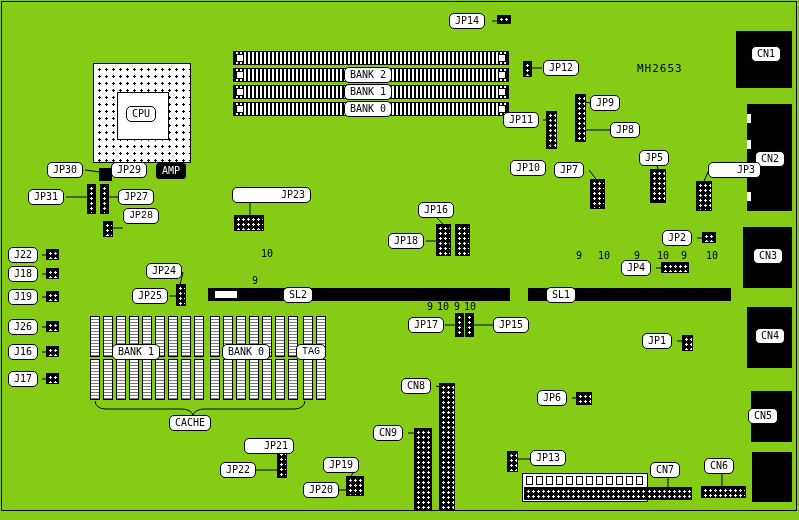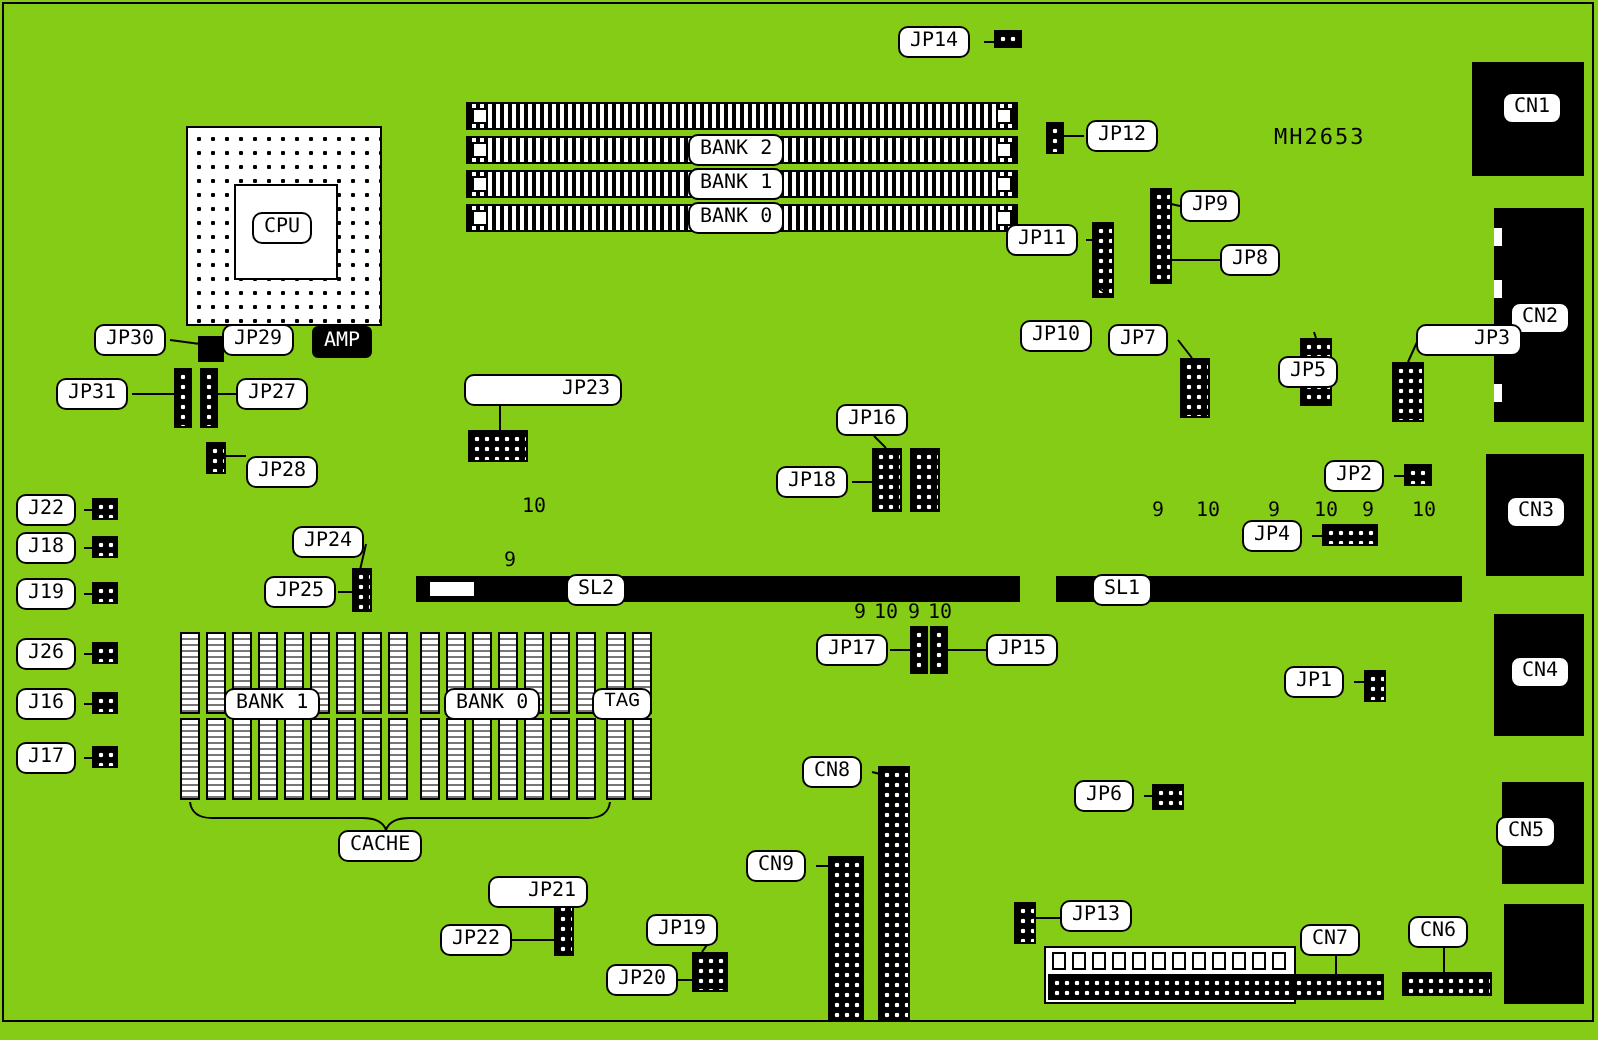--- a/index.html
+++ b/index.html
@@ -196,24 +196,24 @@
     <div class="label" data-name="label-jp11" style="left: 503px; top: 112px;">JP11</div>
     <div class="label" data-name="label-jp8" style="left: 610px; top: 122px;">JP8</div>
     <div class="label" data-name="label-jp10" style="left: 510px; top: 136px; margin-top: 24px;">JP10</div>
     <div class="label" data-name="label-cn2" style="left: 755px; top: 151px;">CN2</div>
     <div class="label" data-name="label-jp30" style="left: 47px; top: 162px;">JP30</div>
     <div class="label" data-name="label-jp29" style="left: 111px; top: 162px;">JP29</div>
     <div class="label filled" data-name="label-amp" style="left: 156px; top: 163px;">AMP</div>
     <div class="label" data-name="label-jp31" style="left: 28px; top: 189px;">JP31</div>
     <div class="label" data-name="label-jp27" style="left: 118px; top: 189px;">JP27</div>
     <div class="label" data-name="label-jp7" style="left: 554px; top: 162px;">JP7</div>
-    <div class="label" data-name="label-jp5" style="left: 639px; top: 150px; margin-top: 28px;">JP5</div>
+    <div class="label" data-name="label-jp5" style="left: 639px; top: 150px;">JP5</div>
     <div class="label" data-name="label-jp3" style="left: 708px; top: 162px; padding-left: 28px;">JP3</div>
     <div class="label" data-name="label-jp23" style="left: 232px; top: 187px; padding-left: 48px;">JP23</div>
-    <div class="label" data-name="label-jp28" style="left: 123px; top: 228px;">JP28</div>
+    <div class="label" data-name="label-jp28" style="left: 123px; top: 208px; font-family: Liberation Mono, monospace;">JP28</div>
     <div class="label" data-name="label-jp16" style="left: 418px; top: 202px;">JP16</div>
     <div class="label" data-name="label-jp18" style="left: 388px; top: 233px;">JP18</div>
     <div class="label" data-name="label-jp2" style="left: 662px; top: 230px;">JP2</div>
     <div class="label" data-name="label-cn3" style="left: 753px; top: 248px;">CN3</div>
     <div class="label" data-name="label-j22" style="left: 8px; top: 247px;">J22</div>
     <div class="label" data-name="label-j18" style="left: 8px; top: 266px;">J18</div>
     <div class="label" data-name="label-j19" style="left: 8px; top: 289px;">J19</div>
     <div class="label" data-name="label-jp4" style="left: 621px; top: 260px;">JP4</div>
     <div class="label" data-name="label-jp24" style="left: 146px; top: 263px;">JP24</div>
     <div class="label" data-name="label-jp25" style="left: 132px; top: 288px;">JP25</div>

